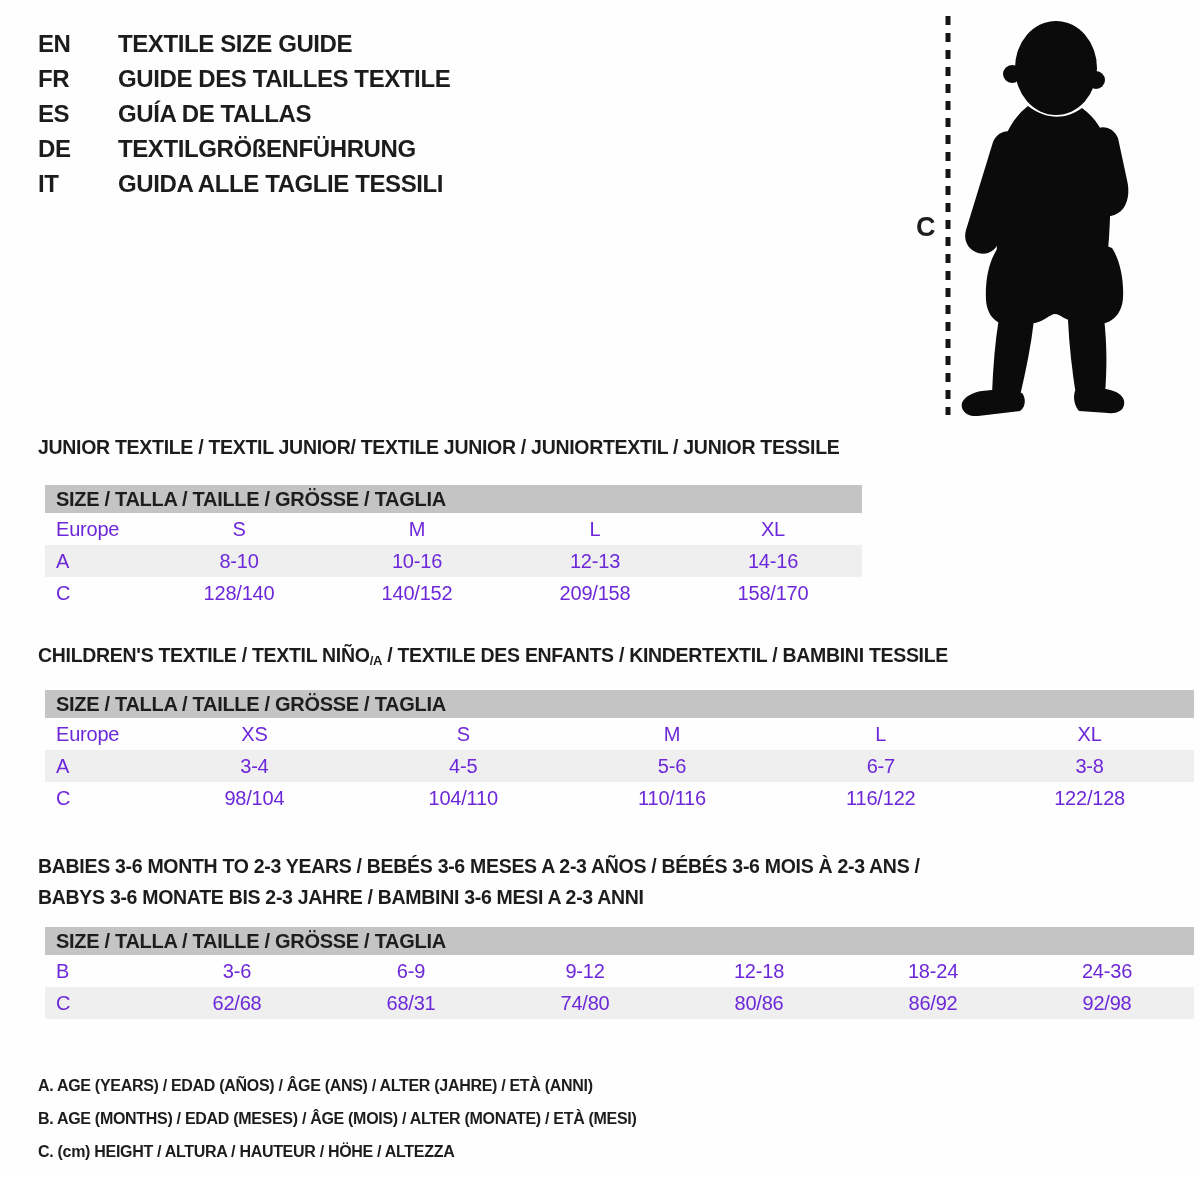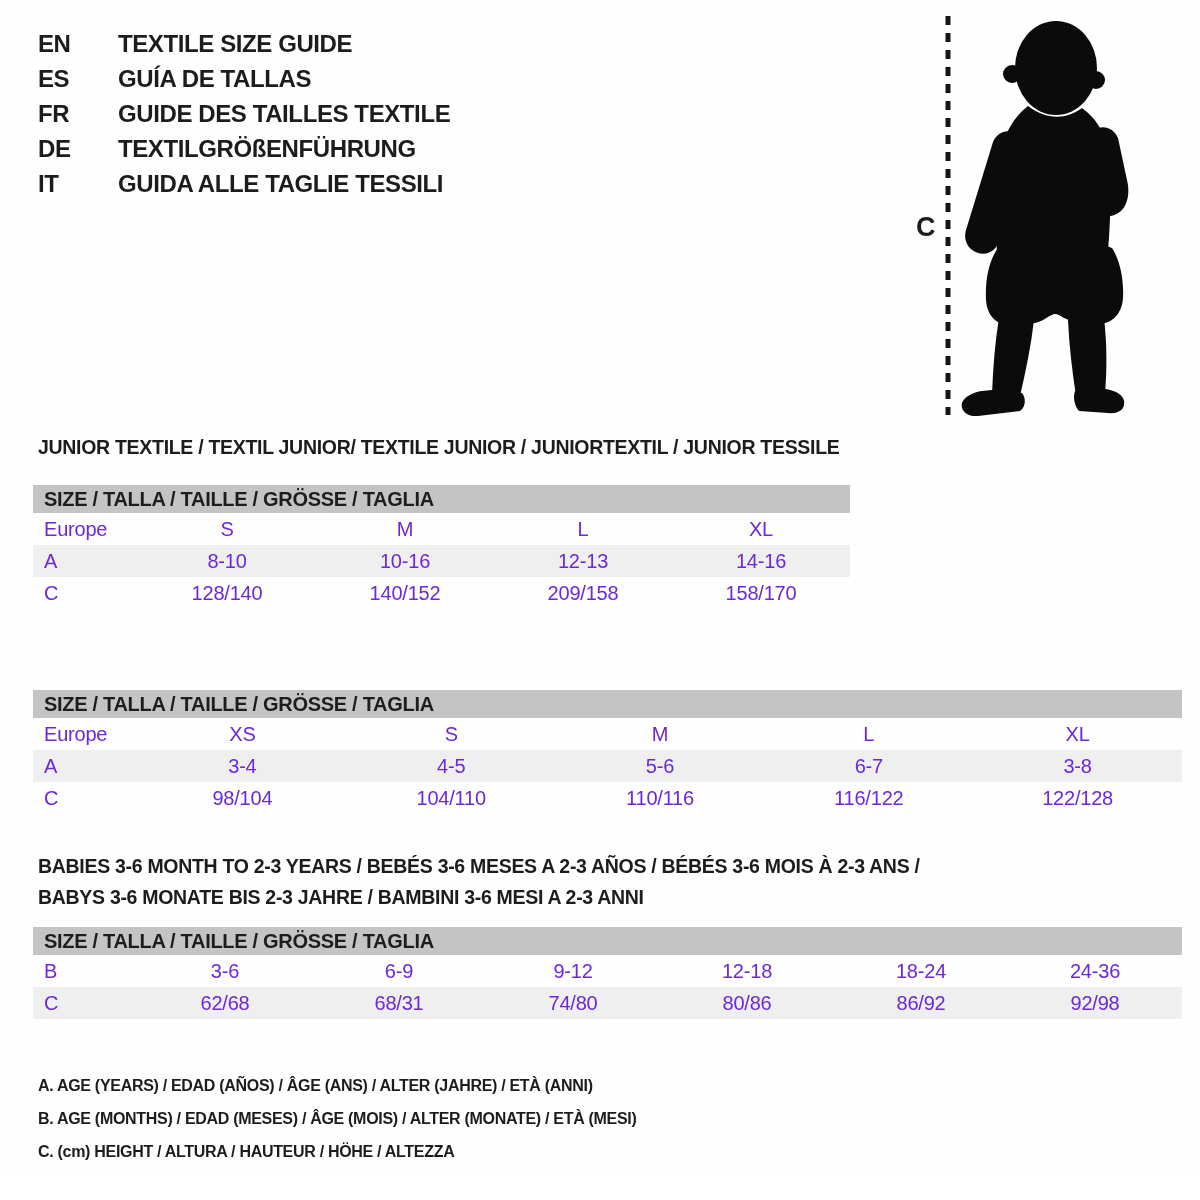--- a/index.html
+++ b/index.html
@@ -23,21 +23,21 @@
 
   
   .table-title { position:absolute; font-size:19.5px; font-weight:700;
                  letter-spacing:-0.3px; white-space:nowrap; }
   .title-junior   { left:38px; top:436px; }
   .title-children { left:38px; top:644px; }
   .title-babies   { left:38px; top:851px; line-height:31px; }
   .sub-small { font-size:13px; vertical-align:-3px; font-weight:700; }
 
   
-  .size-table { position:absolute; left:33px; }
+  .size-table { position:absolute; left:45px; }
   .t1 { top:485px; width:817px; }
   .t2 { top:690px; width:1149px; }
   .t3 { top:927px; width:1149px; }
   .size-header { height:28px; background:#c4c4c4; display:flex; align-items:center;
                  padding-left:11px; box-sizing:border-box;
                  font-size:20px; font-weight:700; letter-spacing:-0.3px; color:#1d1d1d; }
   .t-row { display:grid; height:32px; align-items:center; font-size:20px;
            letter-spacing:-0.2px; color:#6d28d9; }
   .t1 .t-row { grid-template-columns:105px repeat(4,1fr); }
   .t2 .t-row { grid-template-columns:105px repeat(5,1fr); }
@@ -55,26 +55,26 @@
 <body>
 
 <div class="page">
 
   <div class="lang-block">
     <div class="lang-row">
       <span class="lang-code">EN</span>
       <span class="lang-label">TEXTILE SIZE GUIDE</span>
     </div>
     <div class="lang-row">
+      <span class="lang-code">FR</span>
+      <span class="lang-label">GUIDE DES TAILLES TEXTILE</span>
+    </div>
+    <div class="lang-row">
       <span class="lang-code">ES</span>
       <span class="lang-label">GUÍA DE TALLAS</span>
-    </div>
-    <div class="lang-row">
-      <span class="lang-code">FR</span>
-      <span class="lang-label">GUIDE DES TAILLES TEXTILE</span>
     </div>
     <div class="lang-row">
       <span class="lang-code">DE</span>
       <span class="lang-label">TEXTILGRÖßENFÜHRUNG</span>
     </div>
     <div class="lang-row">
       <span class="lang-code">IT</span>
       <span class="lang-label">GUIDA ALLE TAGLIE TESSILI</span>
     </div>
   </div>
@@ -128,20 +128,23 @@
     </div>
     <div class="t-row">
       <span class="row-label">C</span>
       <span class="cell">128/140</span>
       <span class="cell">140/152</span>
       <span class="cell">209/158</span>
       <span class="cell">158/170</span>
     </div>
   </div>
 
+  <div class="table-title title-children">
+    <span>CHILDREN'S TEXTILE / TEXTIL NIÑO</span><span class="sub-small">/A</span><span> / TEXTILE DES ENFANTS / KINDERTEXTIL / BAMBINI TESSILE</span>
+  </div>
   <div class="size-table t2">
     <div class="size-header">SIZE / TALLA / TAILLE / GRÖSSE / TAGLIA</div>
     <div class="t-row">
       <span class="row-label">Europe</span>
       <span class="cell">XS</span>
       <span class="cell">S</span>
       <span class="cell">M</span>
       <span class="cell">L</span>
       <span class="cell">XL</span>
     </div>

